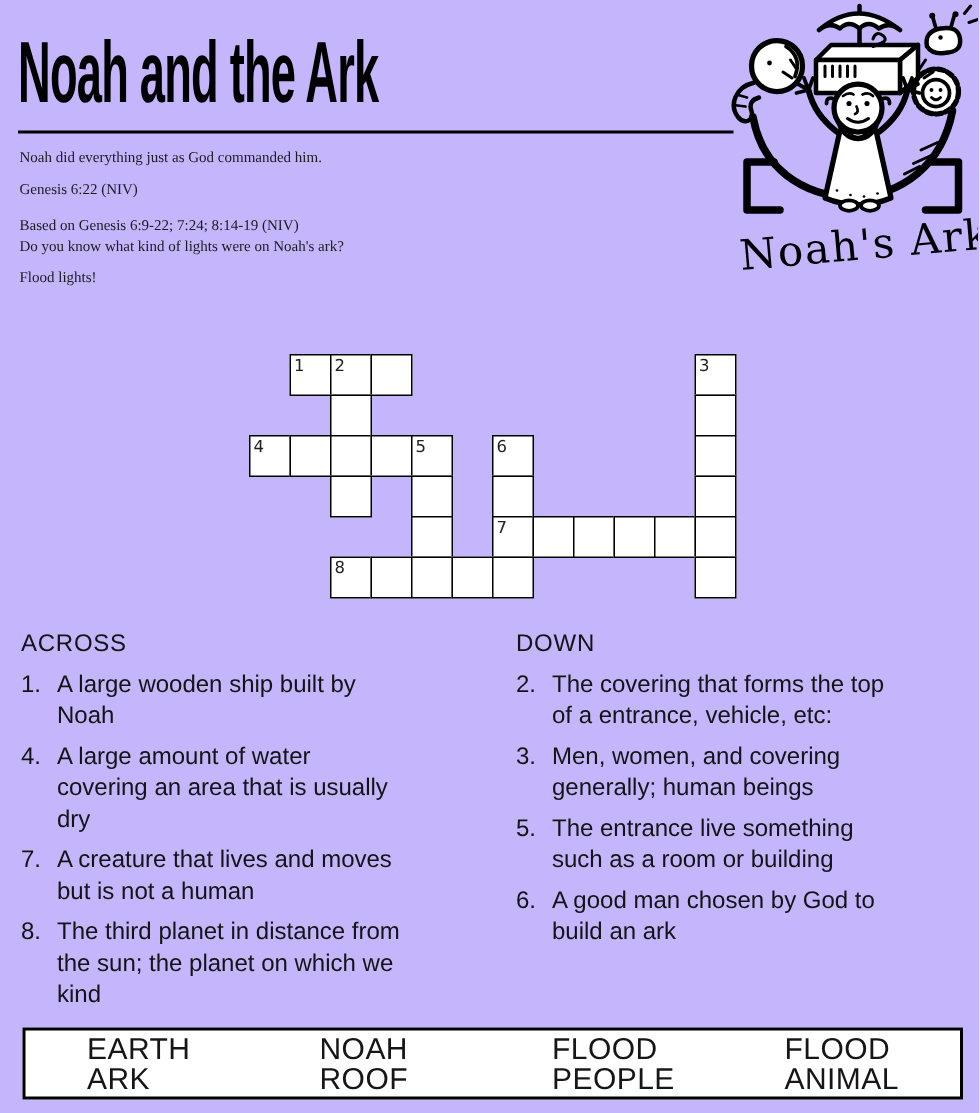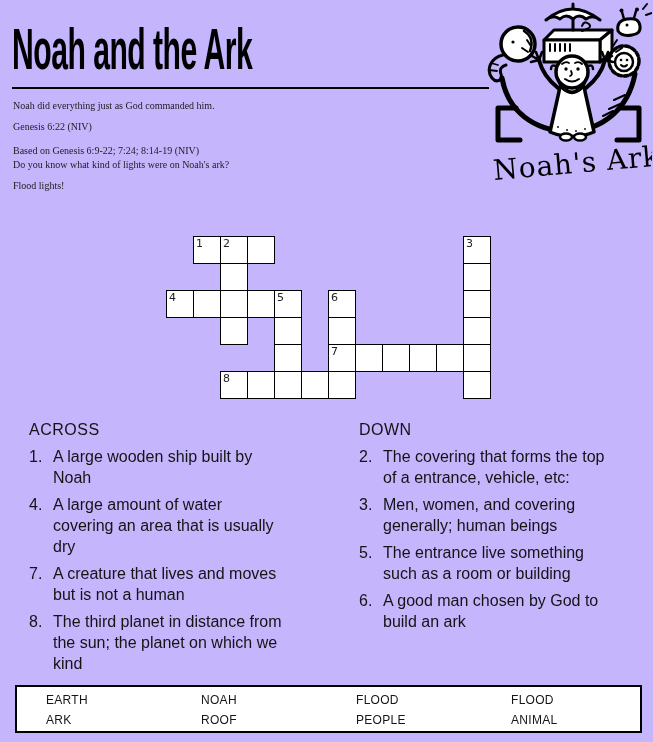--- a/index.html
+++ b/index.html
@@ -23,32 +23,32 @@
   .intro-joke  { top:154px; }
   
   .illo { position:absolute; left:486px; top:0px; }
   
   .grid { position:absolute; left:166px; top:236px; width:326px; height:164px; }
   .cell { position:absolute; width:28px; height:28px; box-sizing:border-box;
     border:1px solid #000; background:#fff; }
   .cellnum { position:absolute; top:0px; left:2px;
     font-family:"DejaVu Sans",sans-serif; font-size:11px; line-height:13px; color:#222; }
   
-  .clues { position:absolute; top:419px; font-size:16px; line-height:21px; color:#141414;margin-left:15px; }
+  .clues { position:absolute; top:419px; font-size:16px; line-height:21px; color:#141414; }
   .clues-across { left:14px; width:316px; }
   .clues-down { left:344px; width:306px; }
   .clues h2 { margin:0; font-size:16px; font-weight:normal; line-height:21px; letter-spacing:0.5px; }
   .clue-list { list-style:none; margin:0; padding:0; }
   .clue { display:flex; margin-top:6px; }
   .cnum { width:24px; flex:none; }
   
   .wordbank { position:absolute; left:15px; top:685px; width:627px; height:48px;
     box-sizing:border-box; border:2px solid #000; padding-top:3px; background:#fff; }
   .wb-row { display:grid; grid-template-columns:repeat(4,155px); line-height:20px; }
-  .wb-word { padding-left:29px; font-size:12px; letter-spacing:0.3px; color:#161616;
+  .wb-word { padding-left:41px; font-size:20px; letter-spacing:0.3px; color:#161616;
     white-space:nowrap; }
 </style>
 </head>
 <body>
 
 <div class="page">
 
   <h1 class="title"><span class="title-inner">Noah and the Ark</span></h1>
 
   <div class="divider"></div>

